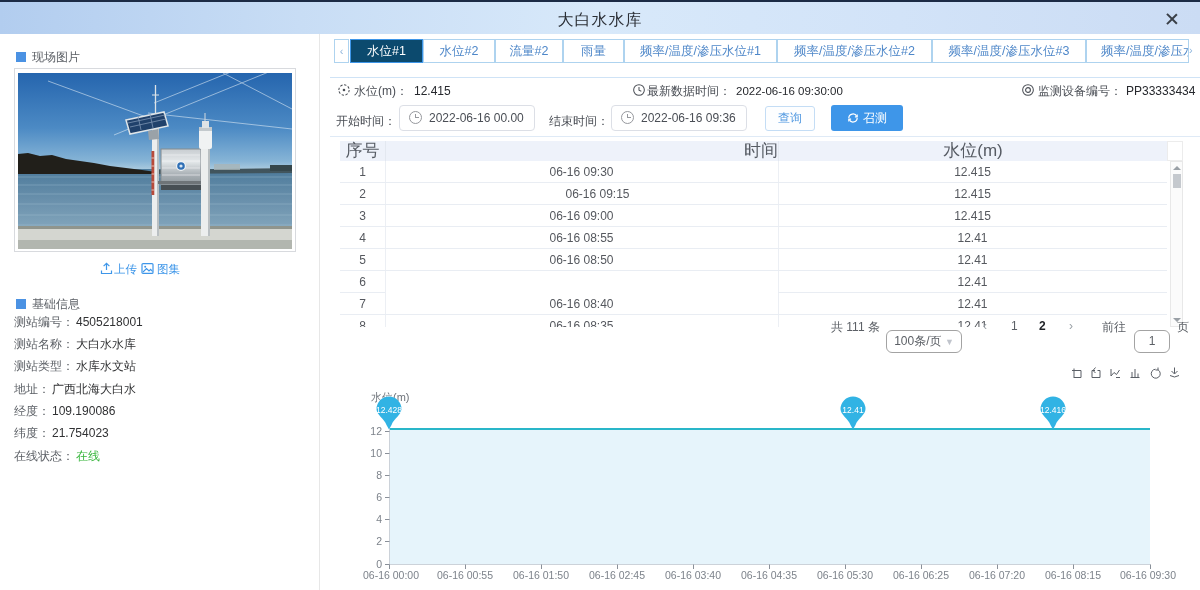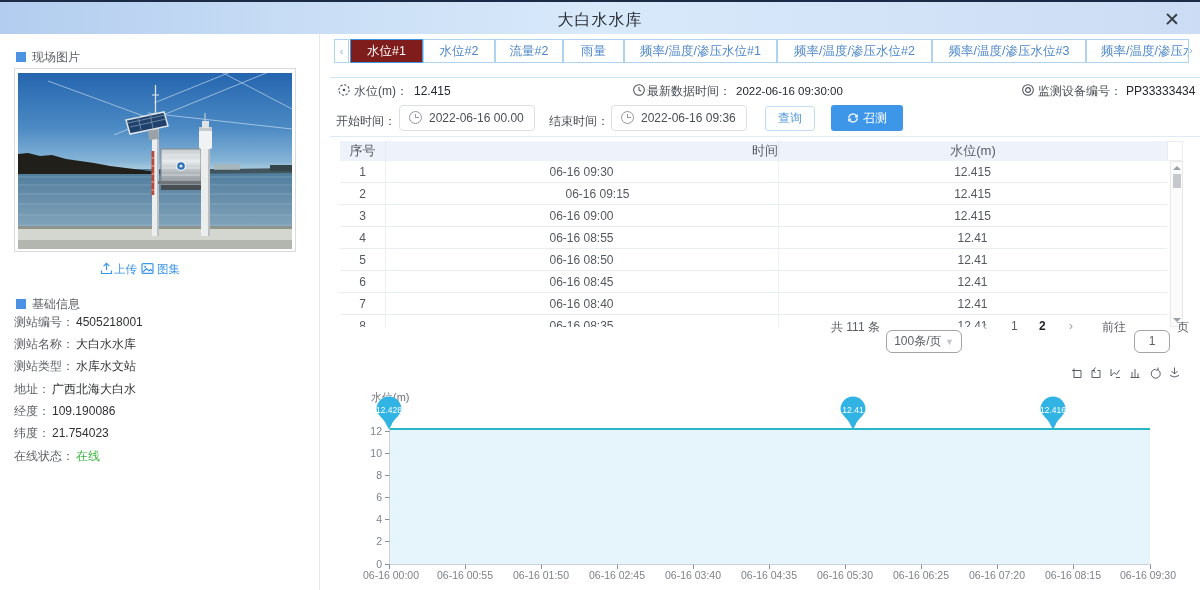--- a/index.html
+++ b/index.html
@@ -22,42 +22,42 @@
   .sec-title { font-size:12px; color:#5c6066; }
   .sq { width:10px; height:10px; background:#4b92e3; display:inline-block; margin-right:6px; vertical-align:-1px;}
   #photoBox { left:14px; top:68px; width:282px; height:184px; background:#fff;
     border:1px solid #d8dade; }
   #photoBox svg { position:absolute; left:3px; top:4px; }
   .inforow { position:absolute; left:14px; font-size:12px; color:#5c6066; white-space:nowrap;}
   .inforow b { color:#303133; font-weight:normal; margin-left:2px;}
   .divider { left:319px; top:34px; width:1px; height:556px; background:#e7e7e7; }
   .tab { position:absolute; top:39px; height:24px; border:1px solid #aed3ef; background:#fff;
     color:#4e87c9; font-size:12.5px; text-align:center; line-height:22px; white-space:nowrap; overflow:hidden;}
-  .tab.act { background:#7f1d1d; color:#fff; border-color:#3e96e9; }
+  .tab.act { background:#0c4a6e; color:#fff; border-color:#3e96e9; }
   .tsep { position:absolute; top:77px; left:330px; width:870px; height:1px; background:#cfe3f6; }
   
   .irow { position:absolute; font-size:12px; color:#4a4e55; white-space:nowrap;}
   .irow .v { color:#26282d; }
   
   .qlabel { position:absolute; top:113px; font-size:12px; color:#4a4e55; }
   .dinput { position:absolute; top:105px; height:26px; border:1px solid #dcdfe6; border-radius:4px;
     background:#fff; font-size:12px; color:#4a4e55; line-height:24px; }
   .dinput .clk { position:absolute; left:9px; top:5px; width:13px; height:13px; border:1px solid #96989d;
     border-radius:50%; }
   .dinput .clk:before { content:""; position:absolute; left:5px; top:2px; width:1px; height:4px; background:#96989d;}
   .dinput .clk:after { content:""; position:absolute; left:5px; top:5px; width:4px; height:1px; background:#96989d;}
   .dinput span.txt { margin-left:29px; }
   .btn-plain { position:absolute; top:106px; height:25px; border:1px solid #c4ddf5; border-radius:3px;
     background:#fdfeff; color:#4f97e0; font-size:12px; text-align:center; line-height:23px;}
   .btn-blue { position:absolute; top:105px; height:26px; border-radius:3px; background:#3e96e9;
     color:#fff; font-size:12px; text-align:center; line-height:26px; }
   .qsep { position:absolute; top:136px; left:330px; width:870px; height:1px; background:#dfeaf6; }
   
   #tbl { left:340px; top:141px; width:843px; height:186px; }
-  .th { position:absolute; top:0; height:20px; background:#eef2fa; font-size:13px; color:#565b63;
+  .th { position:absolute; top:0; height:20px; background:#eef2fa; font-size:17px; color:#565b63;
     text-align:center; line-height:20px; }
   .cell { position:absolute; height:22px; font-size:12px; color:#55585e; text-align:center; line-height:22px;
     border-bottom:1px solid #e9edf3; }
   
   #sbar { left:1170px; top:161px; width:13px; height:166px; background:#fbfbfb; border:1px solid #e8e8e8;}
   #sbar .thumb { position:absolute; left:2px; top:12px; width:8px; height:14px; background:#c5c9ce; }
   #sbar .ar { position:absolute; left:2px; width:0; height:0; border-left:4px solid transparent; border-right:4px solid transparent;}
   
   .pgtext { position:absolute; top:319px; font-size:12px; color:#5c6066; }
   .pgbox  { position:absolute; border:1px solid #a3a3a3; border-radius:6px; background:#fff;
@@ -246,21 +246,20 @@
     <div class="cell" style="left:0;top:64px;width:45px;">3</div>
       <div class="cell" style="left:45px;top:64px;width:393px;">06-16 09:00</div>
       <div class="cell" style="left:438px;top:64px;width:389px;">12.415</div>
     <div class="cell" style="left:0;top:86px;width:45px;">4</div>
       <div class="cell" style="left:45px;top:86px;width:393px;">06-16 08:55</div>
       <div class="cell" style="left:438px;top:86px;width:389px;">12.41</div>
     <div class="cell" style="left:0;top:108px;width:45px;">5</div>
       <div class="cell" style="left:45px;top:108px;width:393px;">06-16 08:50</div>
       <div class="cell" style="left:438px;top:108px;width:389px;">12.41</div>
     <div class="cell" style="left:0;top:130px;width:45px;">6</div>
-      <div class="cell" style="left:45px;top:130px;width:393px;">06-16 08:45</div>
       <div class="cell" style="left:438px;top:130px;width:389px;">12.41</div>
     <div class="cell" style="left:0;top:152px;width:45px;">7</div>
       <div class="cell" style="left:45px;top:152px;width:393px;">06-16 08:40</div>
       <div class="cell" style="left:438px;top:152px;width:389px;">12.41</div>
     <div class="cell" style="left:0;top:174px;width:45px;">8</div>
       <div class="cell" style="left:45px;top:174px;width:393px;">06-16 08:35</div>
       <div class="cell" style="left:438px;top:174px;width:389px;">12.41</div>
   </div>
   <div id="sbar" class="abs">
     <div class="ar" style="top:4px;border-bottom:4px solid #9aa0a6;"></div>

